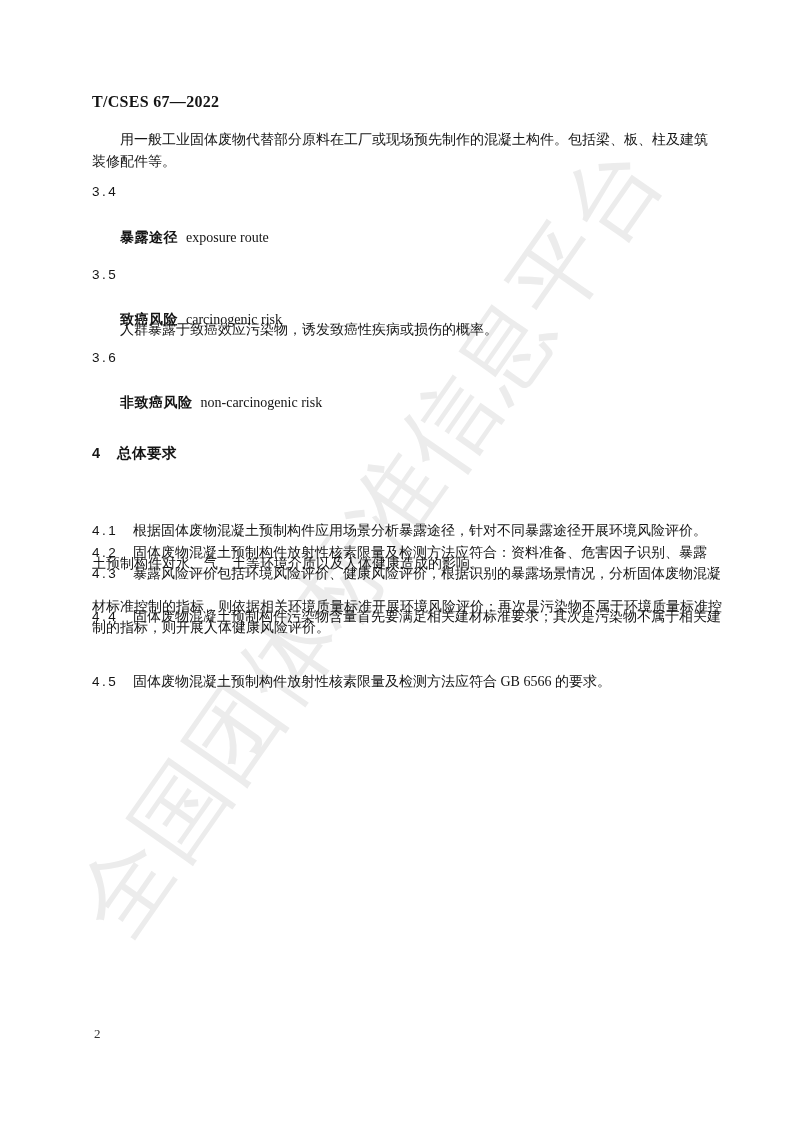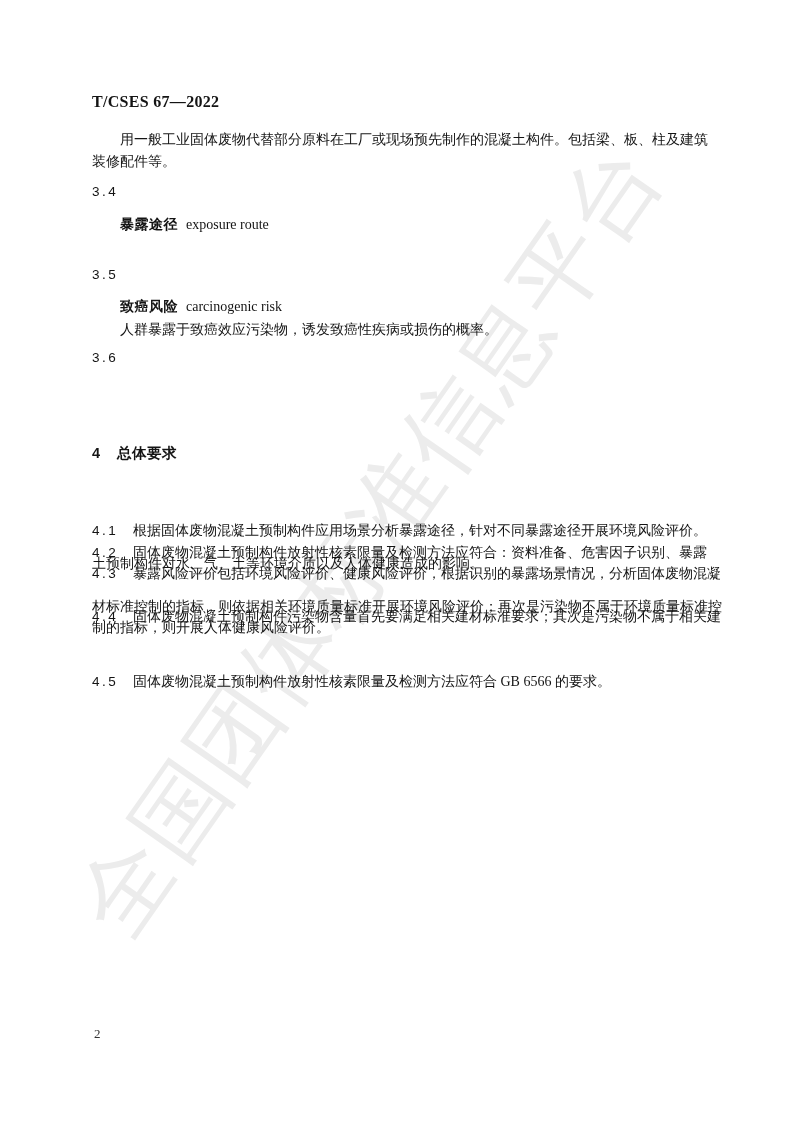--- a/index.html
+++ b/index.html
@@ -32,21 +32,21 @@
     letter-spacing:0.3px;
   }
   .textblock{position:absolute;left:92px;width:618px;font-size:14px;line-height:21.5px;}
   .ln{height:21.5px;white-space:nowrap;}
   .indent{text-indent:28px;}
   .clause-label{
     position:absolute;left:92px;
     font-family:"Liberation Sans", sans-serif;
     font-size:13.5px;letter-spacing:2.5px;
   }
-  .term-line{position:absolute;left:120px;font-size:14px;white-space:nowrap;}
+  .term-line{position:absolute;left:120px;font-size:14px;white-space:nowrap;margin-top:13px;}
   .term-zh{font-family:"Liberation Sans", sans-serif;font-weight:bold;letter-spacing:0.5px;}
   .term-en{font-family:"Liberation Serif", serif;margin-left:8px;}
   .def-line{position:absolute;left:120px;font-size:14px;white-space:nowrap;}
   .sec-heading{
     position:absolute;left:92px;top:444px;
     font-family:"Liberation Sans", sans-serif;
     font-weight:bold;font-size:14.5px;letter-spacing:0.5px;
   }
   .sec-num{display:inline-block;width:25px;font-weight:bold;}
   .cnum{
@@ -80,20 +80,23 @@
       <span class="term-zh">暴露途径</span><span class="term-en">exposure route</span>
     </div>
 
     <div class="clause-label" style="top:267px">3.5</div>
     <div class="term-line" style="top:298px">
       <span class="term-zh">致癌风险</span><span class="term-en">carcinogenic risk</span>
     </div>
     <div class="def-line" style="top:321px">人群暴露于致癌效应污染物，诱发致癌性疾病或损伤的概率。</div>
 
     <div class="clause-label" style="top:350px">3.6</div>
+    <div class="term-line" style="top:381px">
+      <span class="term-zh">非致癌风险</span><span class="term-en">non-carcinogenic risk</span>
+    </div>
 
     <div class="sec-heading">
       <span class="sec-num">4</span><span>总体要求</span>
     </div>
 
     <div class="textblock" style="top:488px">
       <div class="ln">
         <span class="cnum">4.1</span><span>根据固体废物混凝土预制构件应用场景分析暴露途径，针对不同暴露途径开展环境风险评价。</span>
       </div>
       <div class="ln">

